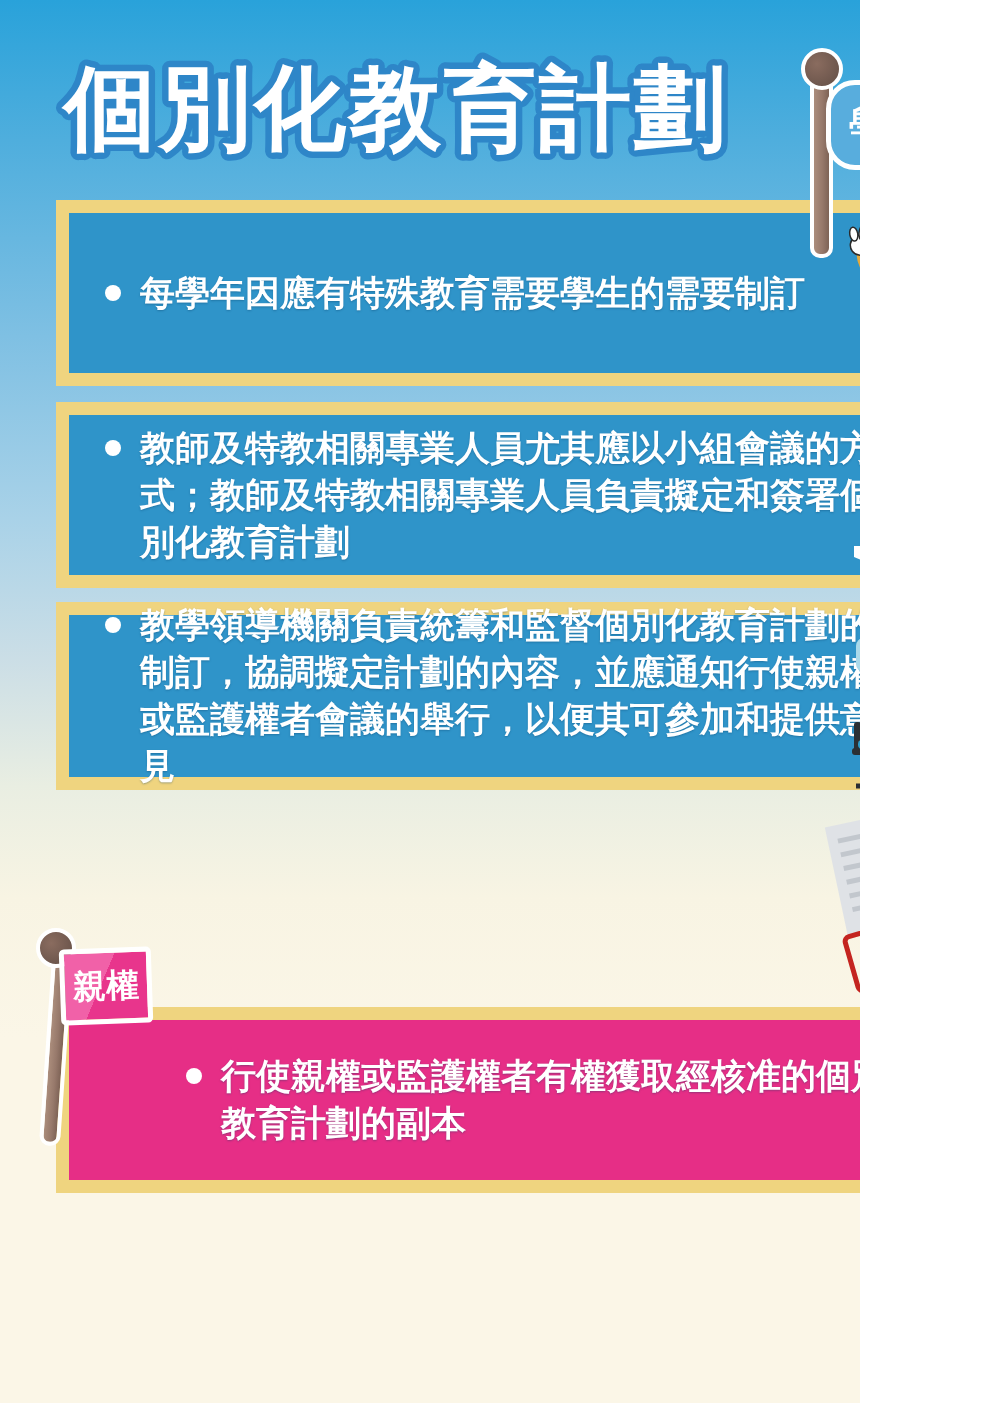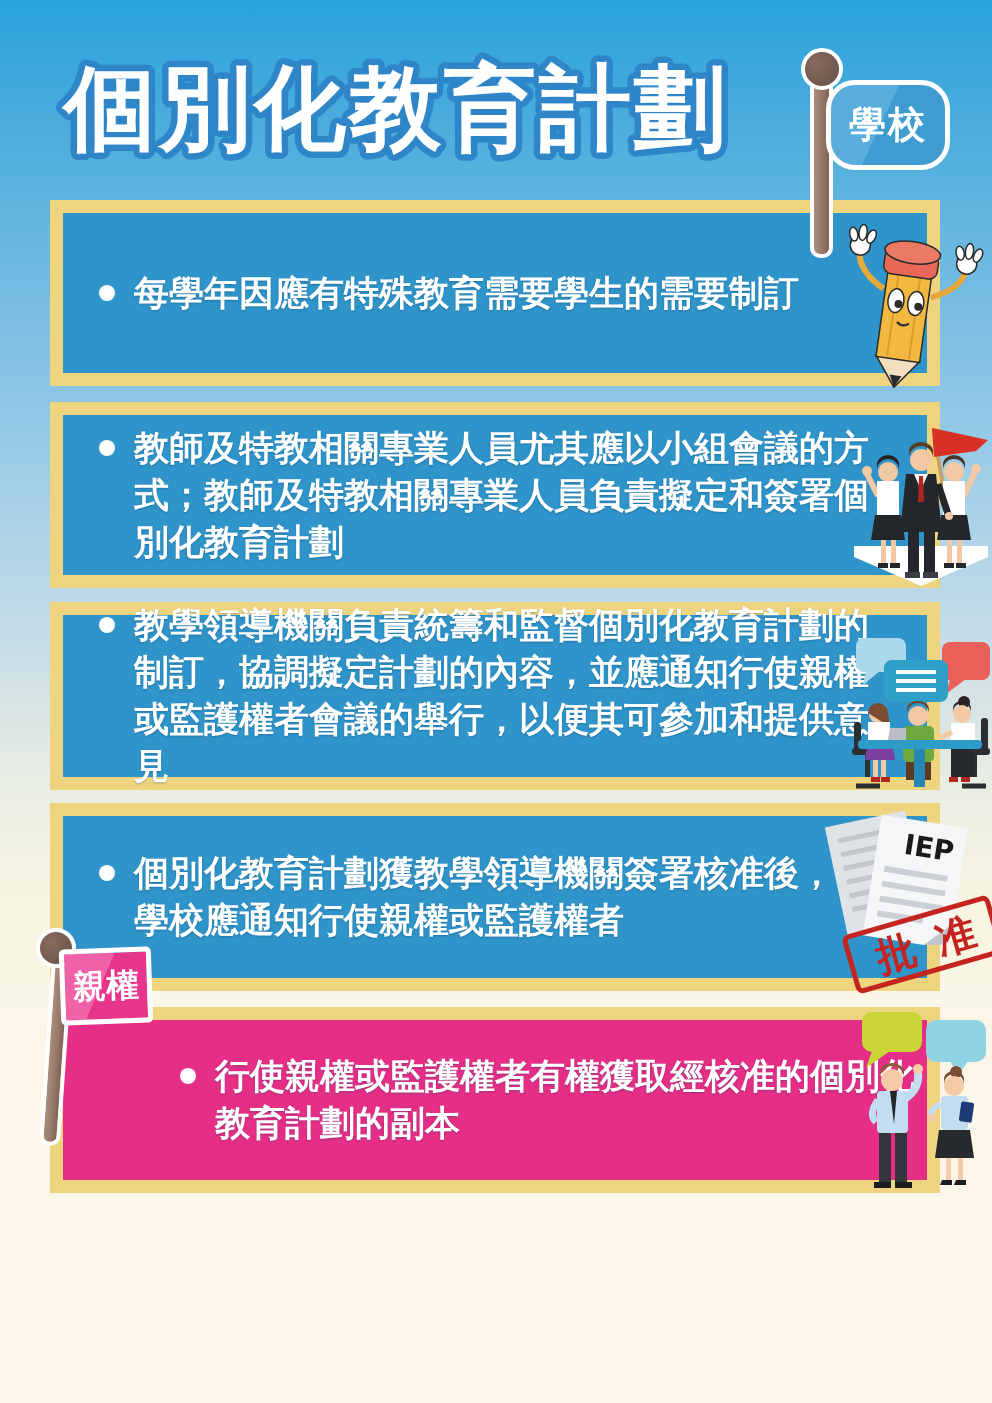--- a/index.html
+++ b/index.html
@@ -1,18 +1,18 @@
 <!DOCTYPE html>
 <html><head>
 <meta charset="utf-8">
 <style>
   html,body{margin:0;padding:0;}
   body{font-family:"DejaVu Sans",sans-serif;}
   .poster{
-    position:relative;width:992px;height:1403px;overflow:hidden;
+    position:relative;width:860px;height:1403px;overflow:hidden;
     background:linear-gradient(180deg,#29A2DA 0%,#4FAEDD 10%,#7FC0E3 24%,#A9D2E8 37%,
                #CBDEE6 47%,#E9EEE2 56%,#F8F4E3 64%,#FBF6E7 74%,#FBF6E7 100%);
   }
   
   .title-svg{position:absolute;left:52px;top:28px;}
   .title-svg text{
     font-family:"DejaVu Sans",sans-serif;font-weight:bold;
   }
   
   .flag-group{position:absolute;z-index:30;}
@@ -35,21 +35,21 @@
     background:linear-gradient(115deg,#58ADDD 45%,#3E9CD1 45%);
     font-size:37px;letter-spacing:2px;border-radius:29px;
   }
   .flag-parental-rect{
     width:82px;height:66px;
     background:linear-gradient(115deg,#F161A8 45%,#E8358C 45%);
     font-size:33px;transform:rotate(-2deg);
   }
   
   .box{
-    position:absolute;left:50px;width:890px;box-sizing:border-box;
+    position:absolute;left:56px;width:890px;box-sizing:border-box;
     background:#EFD47F;padding:13px;z-index:5;
   }
   .box-inner{
     width:100%;height:100%;box-sizing:border-box;
     display:flex;align-items:center;
     padding-left:36px;
   }
   .blue-fill{background:#2F94C9;}
   .pink-fill{background:#E62E86;justify-content:flex-end;}
   .box1{top:200px;height:186px;}
@@ -128,30 +128,20 @@
     <div class="box-inner blue-fill">
       <ul class="bullets">
         <li>
           <span class="dot"></span>
           <span class="btxt w21">教學領導機關負責統籌和監督個別化教育計劃的制訂，協調擬定計劃的內容，並應通知行使親權或監護權者會議的舉行，以便其可參加和提供意見</span>
         </li>
       </ul>
     </div>
   </section>
 
-  <section class="box box4">
-    <div class="box-inner blue-fill">
-      <ul class="bullets">
-        <li>
-          <span class="dot"></span>
-          <span class="btxt w20">個別化教育計劃獲教學領導機關簽署核准後，學校應通知行使親權或監護權者</span>
-        </li>
-      </ul>
-    </div>
-  </section>
 
   <section class="box box5">
     <div class="box-inner pink-fill">
       <ul class="bullets">
         <li>
           <span class="dot"></span>
           <span class="btxt w20">行使親權或監護權者有權獲取經核准的個別化教育計劃的副本</span>
         </li>
       </ul>
     </div>

